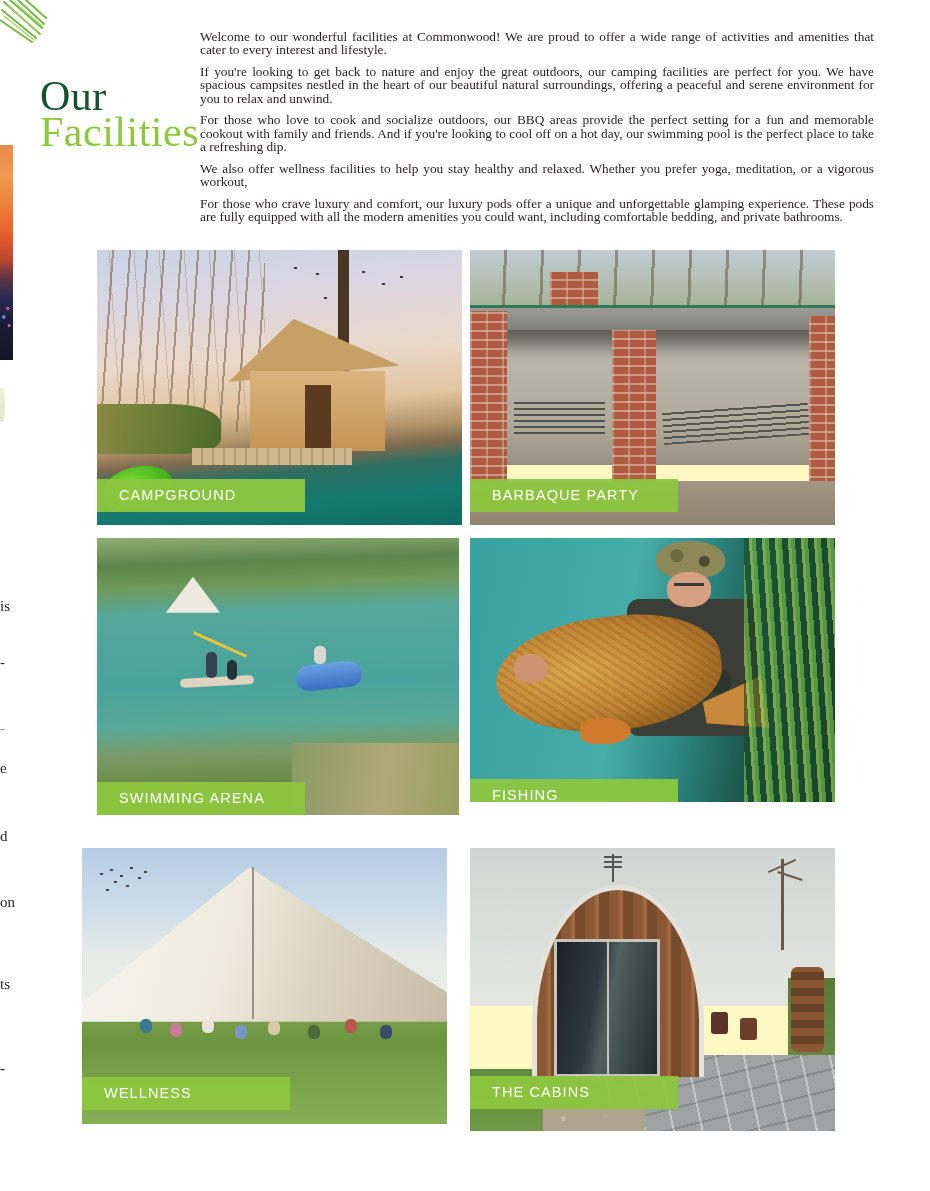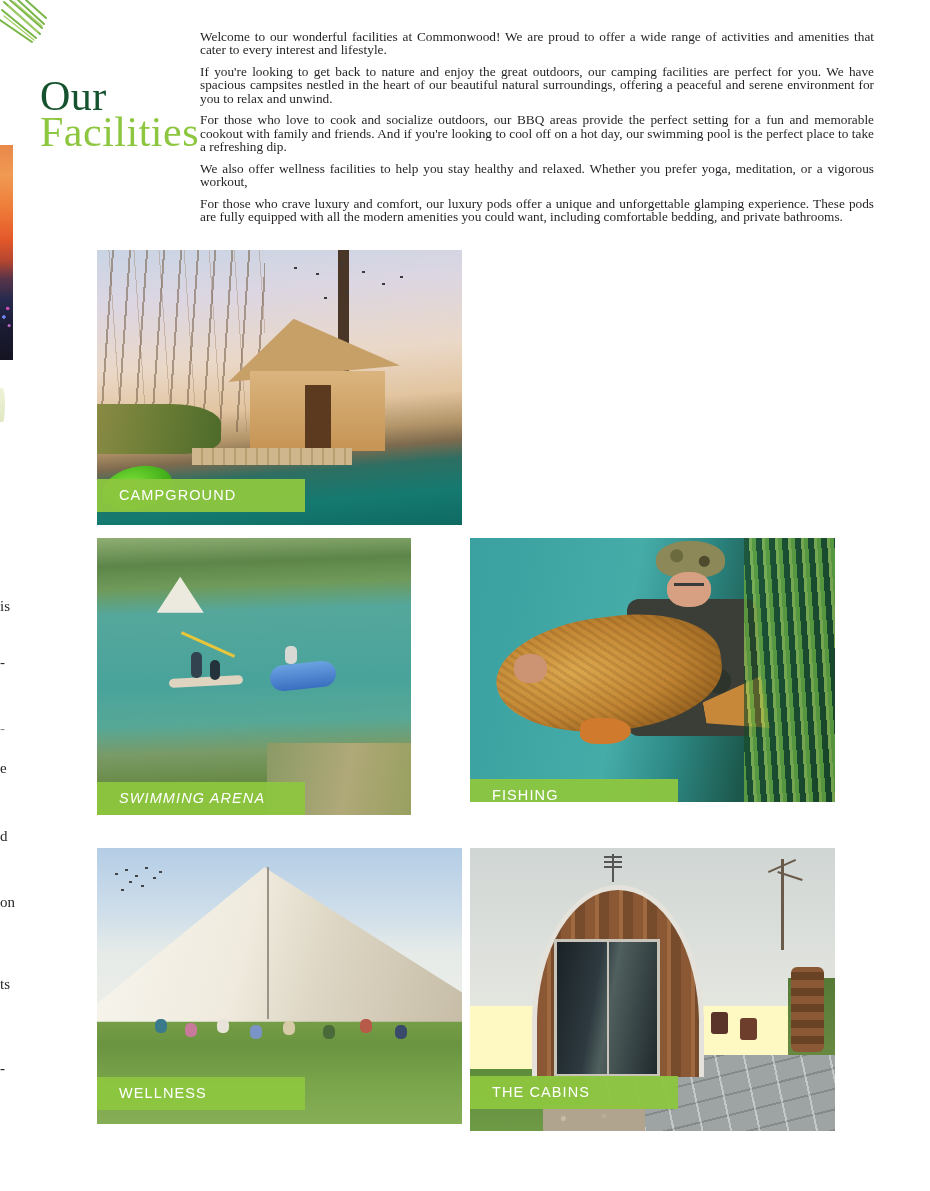--- a/index.html
+++ b/index.html
@@ -30,23 +30,23 @@
 
   
   #intro{position:absolute;left:200px;top:30px;width:674px;
          font-size:13.3px;line-height:13.3px;text-align:justify;}
   #intro p{margin:0 0 8.5px 0;}
 
   
   .card{position:absolute;overflow:hidden;background:#fef9c3;}
   #card-campground{left:97px;top:250px;width:365px;height:275px;}
   #card-barbaque  {left:470px;top:250px;width:365px;height:275px;}
-  #card-swimming  {left:97px;top:538px;width:314px;height:277px;font-style:italic;}
+  #card-swimming  {left:97px;top:538px;width:362px;height:277px;}
   #card-fishing   {left:470px;top:538px;width:365px;height:264px;}
-  #card-wellness  {left:97px;top:848px;width:365px;height:276px;}
+  #card-wellness  {left:82px;top:848px;width:365px;height:276px;}
   #card-cabins    {left:470px;top:848px;width:365px;height:283px;}
 
   .banner{position:absolute;left:0;width:208px;height:33px;background:rgba(141,198,63,.95);
           color:#ffffff;font-family:"Liberation Sans",sans-serif;font-size:14.5px;
           letter-spacing:1.1px;line-height:33px;padding-left:22px;box-sizing:border-box;white-space:nowrap;}
   #card-campground .banner{top:229px;}
   #card-barbaque  .banner{top:229px;}
   #card-swimming  .banner{top:244px;}
   #card-fishing   .banner{top:241px;}
   #card-wellness  .banner{top:229px;}
@@ -241,20 +241,33 @@
     <div class="ly cg-trunk"></div>
     <div class="ly cg-roof"></div>
     <div class="ly cg-body"></div>
     <div class="ly cg-door"></div>
     <div class="ly cg-deck"></div>
     <div class="ly cg-kayak"></div>
     <div class="ly cg-birds"></div>
     <div class="banner">CAMPGROUND</div>
   </div>
 
+  <div id="card-barbaque" class="card">
+    <div class="ly bq-trees"></div>
+    <div class="ly brick bq-chimney"></div>
+    <div class="ly bq-roof"></div>
+    <div class="ly bq-inner"></div>
+    <div class="ly bq-grill1"></div>
+    <div class="ly bq-grill2"></div>
+    <div class="ly brick bq-p1"></div>
+    <div class="ly brick bq-p2"></div>
+    <div class="ly brick bq-p3"></div>
+    <div class="ly bq-base"></div>
+    <div class="banner">BARBAQUE PARTY</div>
+  </div>
 
   <div id="card-swimming" class="card">
     <div class="ly sw-base"></div>
     <div class="ly sw-tent"></div>
     <div class="ly sw-board"></div>
     <div class="ly sw-paddle"></div>
     <div class="ly sw-r1"></div>
     <div class="ly sw-r2"></div>
     <div class="ly sw-float"></div>
     <div class="ly sw-r3"></div>

